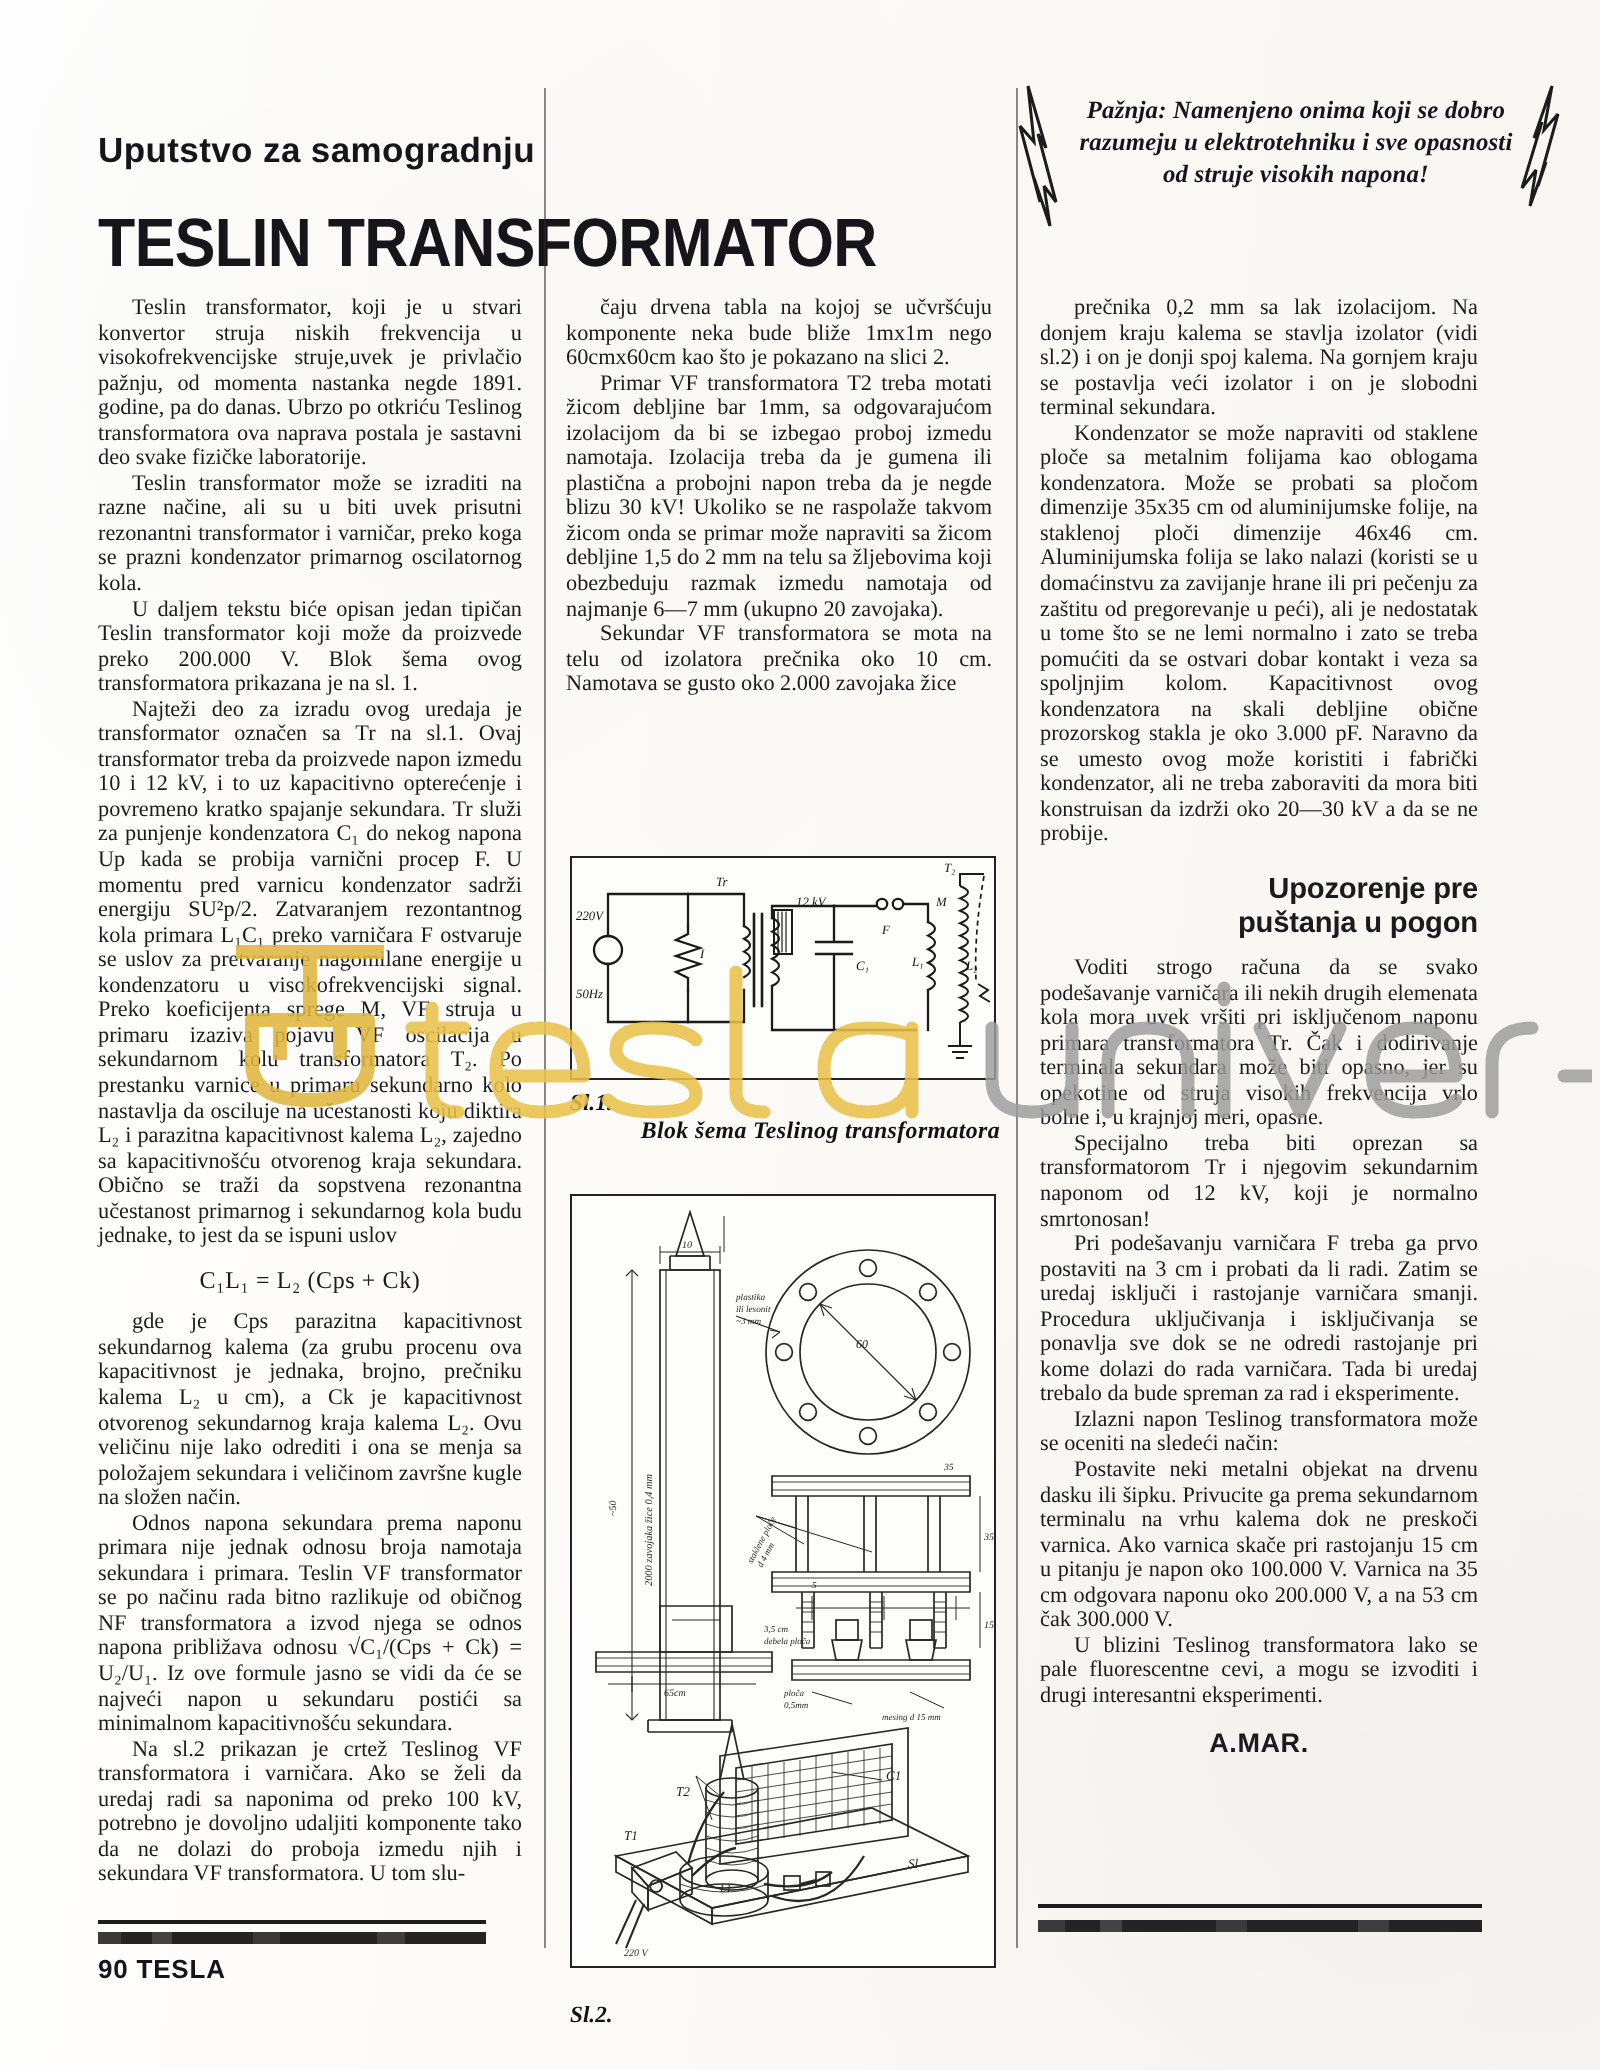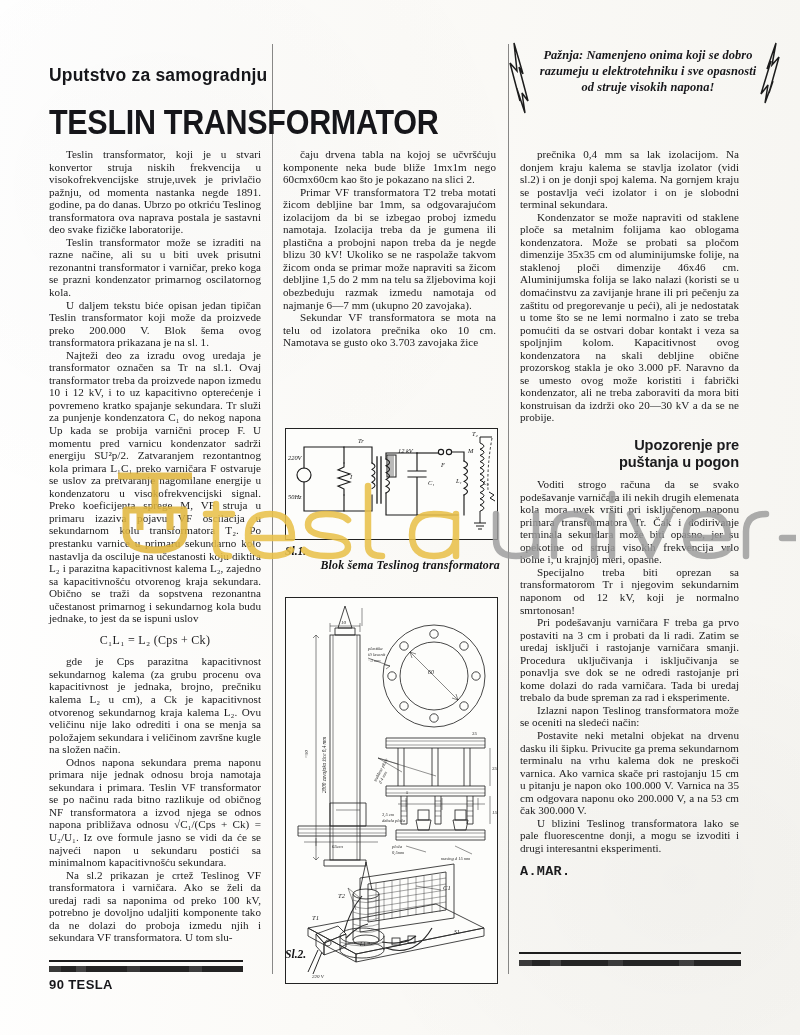--- a/index.html
+++ b/index.html
@@ -103,23 +103,23 @@
     font-family: "Liberation Sans", "DejaVu Sans", sans-serif;
     font-weight: 700;
     font-size: 14.6px;
     line-height: 17px;
     text-indent: 0 !important;
     text-align: right;
     margin: 13px 0 7px 0 !important;
     letter-spacing: -0.1px;
   }
   .byline {
-    text-align: left;
+    text-align: center;
     text-indent: 0 !important;
-    font-family: Liberation Mono, monospace;
+    font-family: Liberation Sans, sans-serif;
     font-weight: 700;
     font-size: 13.5px;
     margin-top: 12px !important;
     letter-spacing: 0.3px;
   }
 
   
   .figbox {
     position: absolute;
     border: 1.6px solid #232323;
@@ -132,21 +132,21 @@
   .figcap {
     position: absolute;
     font-weight: 700;
     font-style: italic;
     font-size: 11.6px;
     line-height: 13.5px;
     color: #131315;
   }
   #cap1 { left: 285px; top: 545px; width: 215px; }
   #cap1 .cap-sub { font-size: 11.9px; letter-spacing: 0.2px; text-align: right; }
-  #cap2 { left: 285px; top: 948px; }
+  #cap2 { left: 285px; top: 1001px; }
 
   
   .hr-thin {
     position: absolute;
     height: 2px;
     background: #1d1d1d;
   }
   .hr-thick {
     position: absolute;
     height: 6px;
@@ -200,21 +200,21 @@
     <p>Najteži deo za izradu ovog uredaja je transformator označen sa Tr na sl.1. Ovaj transformator treba da proizvede napon izmedu 10 i 12 kV, i to uz kapacitivno opterećenje i povremeno kratko spajanje sekundara. Tr služi za punjenje kondenzatora C₁ do nekog napona Up kada se probija varnični procep F. U momentu pred varnicu kondenzator sadrži energiju SU²p/2. Zatvaranjem rezontantnog kola primara L₁C₁ preko varničara F ostvaruje se uslov za pretvaranje nagomilane energije u kondenzatoru u visokofrekvencijski signal. Preko koeficijenta sprege M, VF struja u primaru izaziva pojavu VF oscilacija u sekundarnom kolu transformatora T₂. Po prestanku varnice u primaru sekundarno kolo nastavlja da osciluje na učestanosti koju diktira L₂ i parazitna kapacitivnost kalema L₂, zajedno sa kapacitivnošću otvorenog kraja sekundara. Obično se traži da sopstvena rezonantna učestanost primarnog i sekundarnog kola budu jednake, to jest da se ispuni uslov</p>
     <p class="formula">C₁L₁  =  L₂ (Cps  +  Ck)</p>
     <p>gde je Cps parazitna kapacitivnost sekundarnog kalema (za grubu procenu ova kapacitivnost je jednaka, brojno, prečniku kalema L₂ u cm), a Ck je kapacitivnost otvorenog sekundarnog kraja kalema L₂. Ovu veličinu nije lako odrediti i ona se menja sa položajem sekundara i veličinom završne kugle na složen način.</p>
     <p>Odnos napona sekundara prema naponu primara nije jednak odnosu broja namotaja sekundara i primara. Teslin VF transformator se po načinu rada bitno razlikuje od običnog NF transformatora a izvod njega se odnos napona približava odnosu √C₁/(Cps + Ck) = U₂/U₁. Iz ove formule jasno se vidi da će se najveći napon u sekundaru postići sa minimalnom kapacitivnošću sekundara.</p>
     <p>Na sl.2 prikazan je crtež Teslinog VF transformatora i varničara. Ako se želi da uredaj radi sa naponima od preko 100 kV, potrebno je dovoljno udaljiti komponente tako da ne dolazi do proboja izmedu njih i sekundara VF transformatora. U tom slu-</p>
   </div>
 
   <div class="col col-2">
     <p>čaju drvena tabla na kojoj se učvršćuju komponente neka bude bliže 1mx1m nego 60cmx60cm kao što je pokazano na slici 2.</p>
     <p>Primar VF transformatora T2 treba motati žicom debljine bar 1mm, sa odgovarajućom izolacijom da bi se izbegao proboj izmedu namotaja. Izolacija treba da je gumena ili plastična a probojni napon treba da je negde blizu 30 kV! Ukoliko se ne raspolaže takvom žicom onda se primar može napraviti sa žicom debljine 1,5 do 2 mm na telu sa žljebovima koji obezbeduju razmak izmedu namotaja od najmanje 6—7 mm (ukupno 20 zavojaka).</p>
-    <p>Sekundar VF transformatora se mota na telu od izolatora prečnika oko 10 cm. Namotava se gusto oko 3.703 zavojaka žice</p>
+    <p>Sekundar VF transformatora se mota na telu od izolatora prečnika oko 10 cm. Namotava se gusto oko 2.000 zavojaka žice</p>
   </div>
 
   <div class="figbox" id="fig1">
     <svg width="211" height="110" viewBox="0 0 211 110">
       <g fill="none" stroke="#1b1b1b" stroke-width="1.15" stroke-linecap="square">
 
         <circle cx="18" cy="46" r="7"></circle>
         <path d="M18 39 L18 18 L58 18 L58 34"></path>
         <path d="M18 53 L18 82 L58 82 L58 66"></path>
 
@@ -430,30 +430,30 @@
         <text x="26" y="380" font-size="5">220 V</text>
       </g>
     </svg>
   </div>
 
   <div class="figcap" id="cap2">
     <div>Sl.2.</div>
   </div>
 
   <div class="col col-3">
-    <p>prečnika 0,4 mm sa lak izolacijom. Na donjem kraju kalema se stavlja izolator (vidi sl.2) i on je donji spoj kalema. Na gornjem kraju se postavlja veći izolator i on je slobodni terminal sekundara.</p>
+    <p>prečnika 0,2 mm sa lak izolacijom. Na donjem kraju kalema se stavlja izolator (vidi sl.2) i on je donji spoj kalema. Na gornjem kraju se postavlja veći izolator i on je slobodni terminal sekundara.</p>
     <p>Kondenzator se može napraviti od staklene ploče sa metalnim folijama kao oblogama kondenzatora. Može se probati sa pločom dimenzije 35x35 cm od aluminijumske folije, na staklenoj ploči dimenzije 46x46 cm. Aluminijumska folija se lako nalazi (koristi se u domaćinstvu za zavijanje hrane ili pri pečenju za zaštitu od pregorevanje u peći), ali je nedostatak u tome što se ne lemi normalno i zato se treba pomućiti da se ostvari dobar kontakt i veza sa spoljnjim kolom. Kapacitivnost ovog kondenzatora na skali debljine obične prozorskog stakla je oko 3.000 pF. Naravno da se umesto ovog može koristiti i fabrički kondenzator, ali ne treba zaboraviti da mora biti konstruisan da izdrži oko 20—30 kV a da se ne probije.</p>
     <p class="subhead" style="white-space:pre-line">Upozorenje pre
 puštanja u pogon</p>
     <p>Voditi strogo računa da se svako podešavanje varničara ili nekih drugih elemenata kola mora uvek vršiti pri isključenom naponu primara transformatora Tr. Čak i dodirivanje terminala sekundara može biti opasno, jer su opekotine od struja visokih frekvencija vrlo bolne i, u krajnjoj meri, opasne.</p>
     <p>Specijalno treba biti oprezan sa transformatorom Tr i njegovim sekundarnim naponom od 12 kV, koji je normalno smrtonosan!</p>
     <p>Pri podešavanju varničara F treba ga prvo postaviti na 3 cm i probati da li radi. Zatim se uredaj isključi i rastojanje varničara smanji. Procedura uključivanja i isključivanja se ponavlja sve dok se ne odredi rastojanje pri kome dolazi do rada varničara. Tada bi uredaj trebalo da bude spreman za rad i eksperimente.</p>
     <p>Izlazni napon Teslinog transformatora može se oceniti na sledeći način:</p>
     <p>Postavite neki metalni objekat na drvenu dasku ili šipku. Privucite ga prema sekundarnom terminalu na vrhu kalema dok ne preskoči varnica. Ako varnica skače pri rastojanju 15 cm u pitanju je napon oko 100.000 V. Varnica na 35 cm odgovara naponu oko 200.000 V, a na 53 cm čak 300.000 V.</p>
-    <p>U blizini Teslinog transformatora lako se pale fluorescentne donji, a mogu se izvoditi i drugi interesantni eksperimenti.</p>
+    <p>U blizini Teslinog transformatora lako se pale fluorescentne cevi, a mogu se izvoditi i drugi interesantni eksperimenti.</p>
     <p class="byline">A.MAR.</p>
   </div>
 
   <div class="hr-thin" style="left:519px; top:952px; width:222px;"></div>
   <div class="hr-thin" style="left:49px; top:960px; width:194px;"></div>
   <div class="hr-thick" style="left:49px; top:966px; width:194px;"></div>
   <div class="hr-thick" style="left:519px; top:960px; width:222px;"></div>
   <div class="folio">90  TESLA</div>
 
   <svg class="watermark" viewBox="0 0 700 95">

